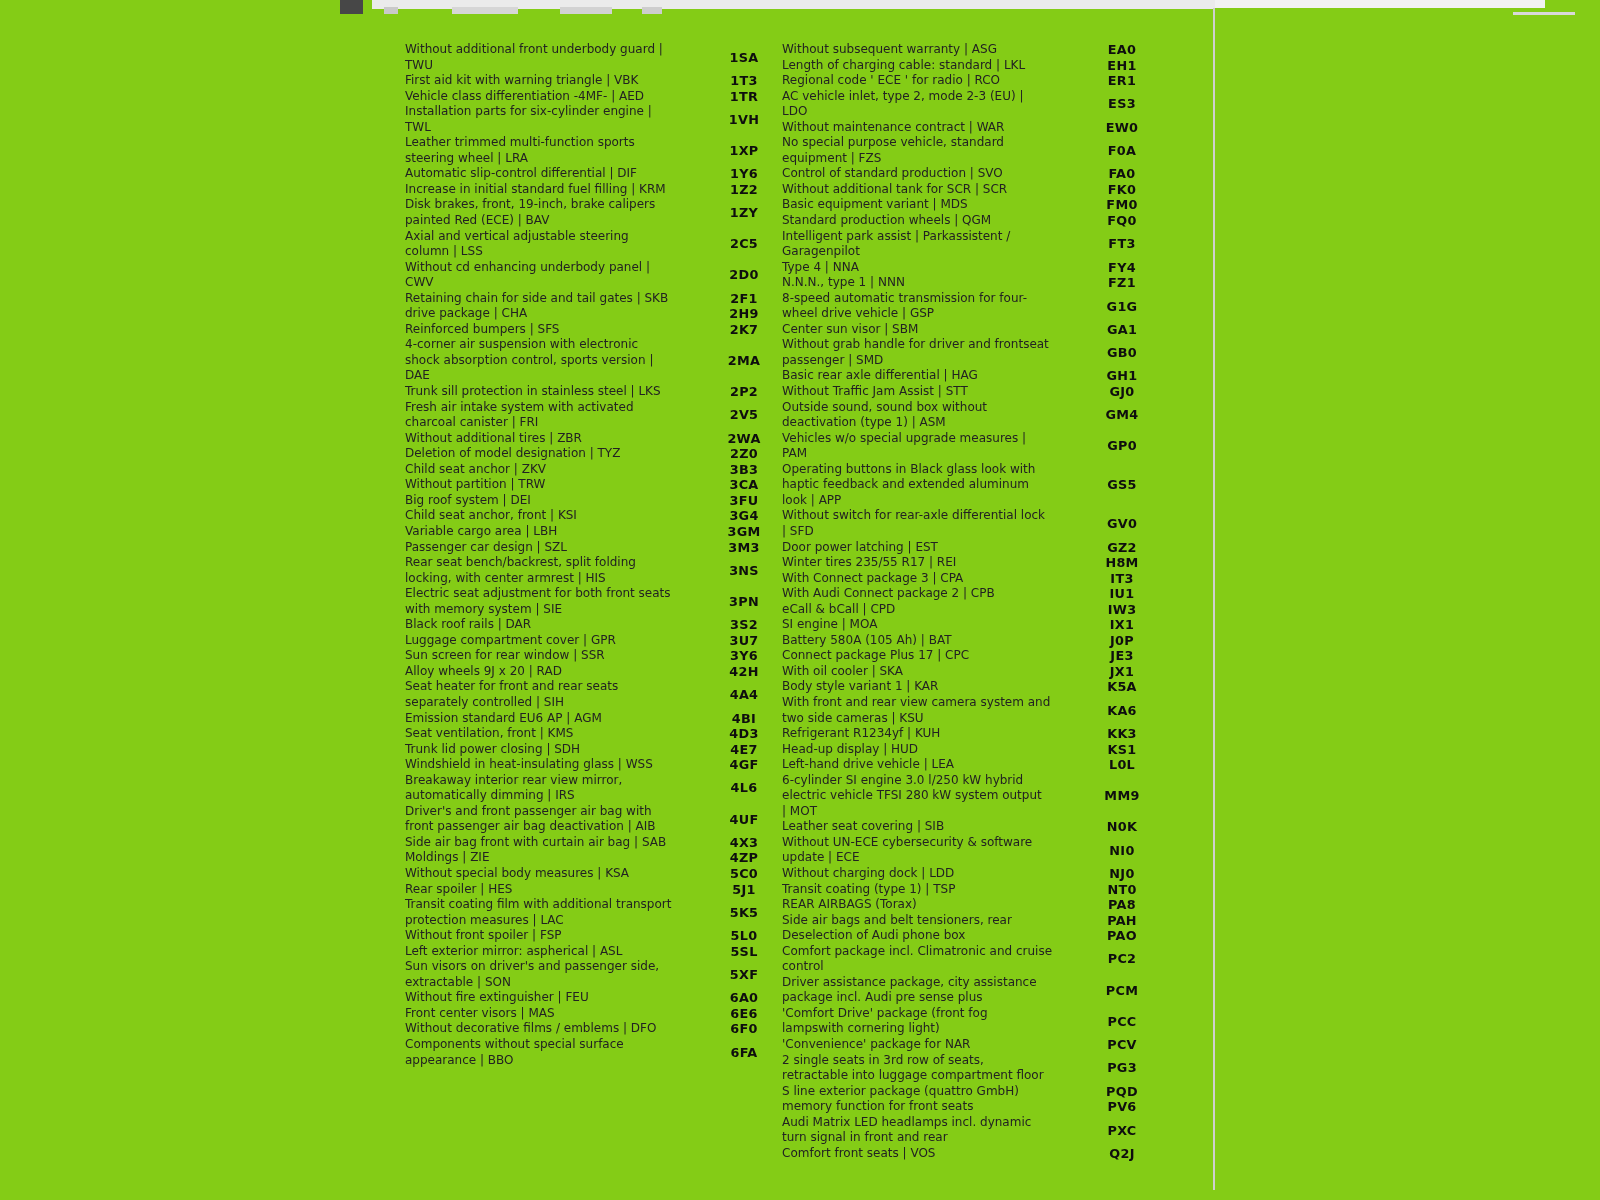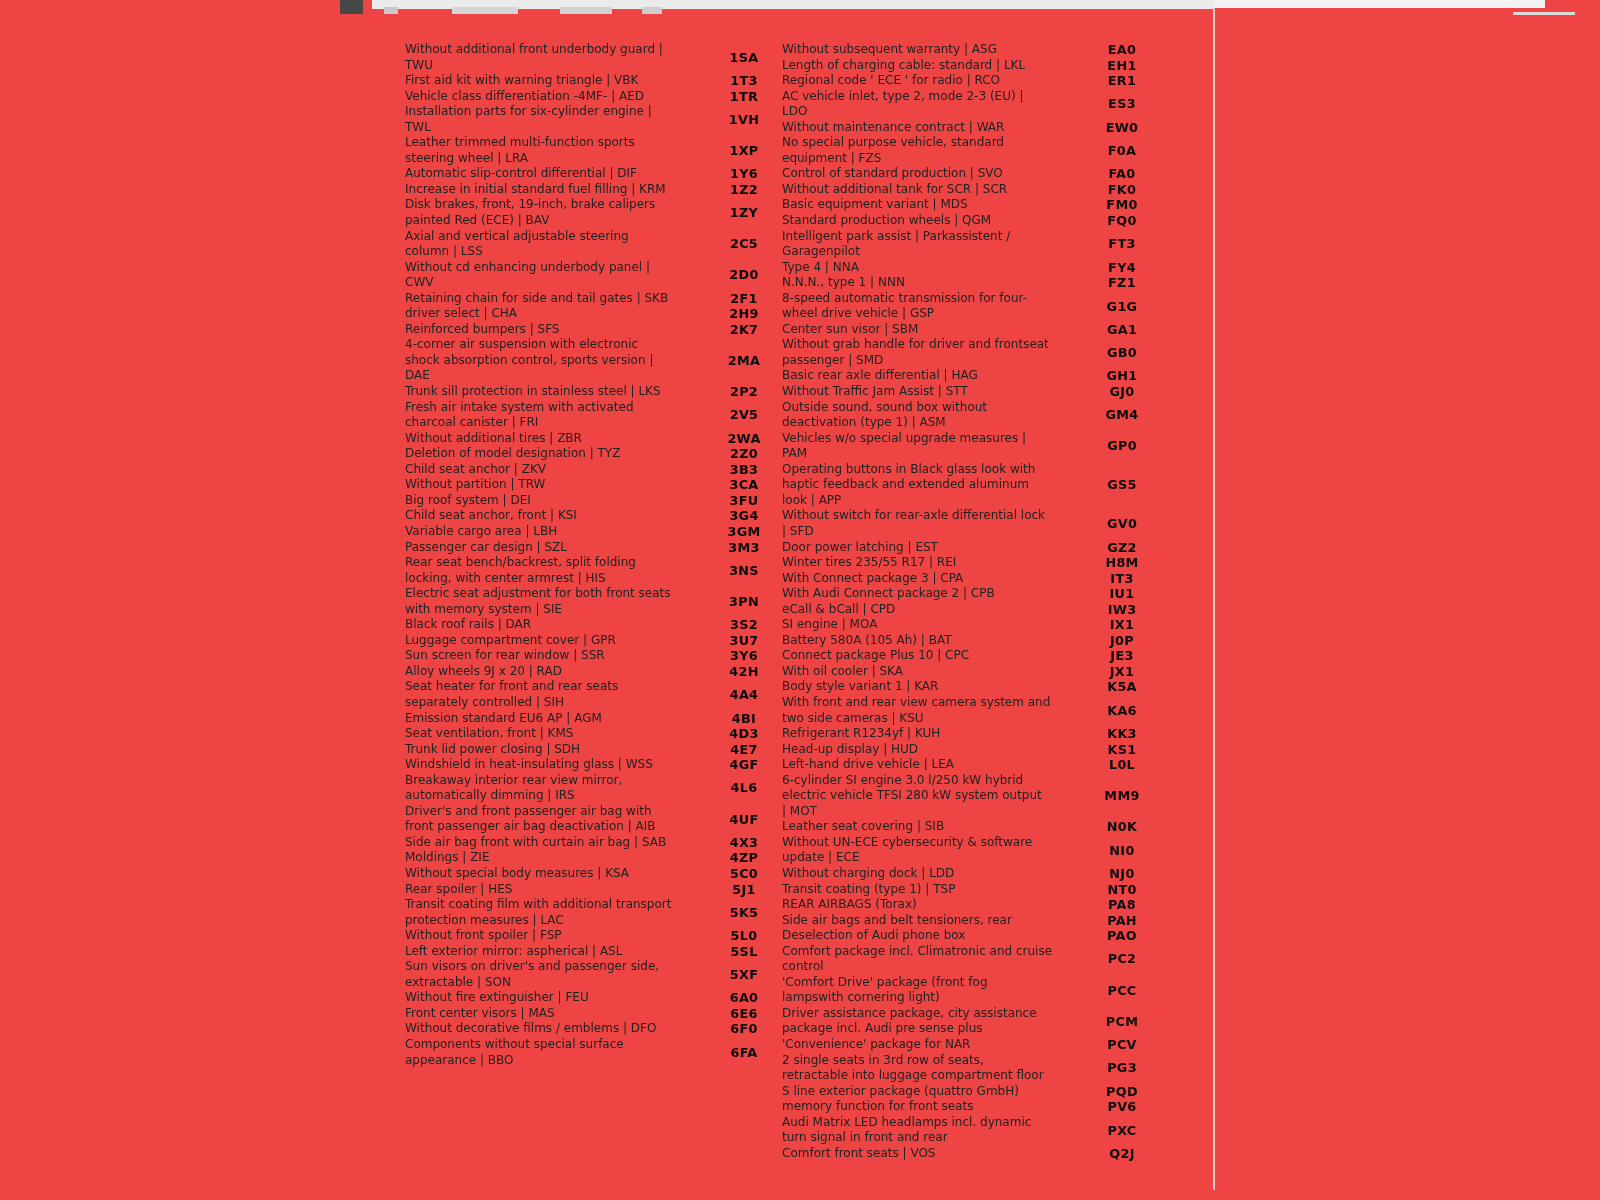--- a/index.html
+++ b/index.html
@@ -1,19 +1,19 @@
 <!DOCTYPE html>
 <html><head>
 <meta charset="utf-8">
 <style>
   * { margin:0; padding:0; box-sizing:border-box; }
   html,body { width:1600px; height:1200px; background:#ffffff; }
   body { font-family:"DejaVu Sans", sans-serif; color:#202020; position:relative; overflow:hidden; }
 
-  .screen { position:absolute; left:0; top:0; width:1600px; height:1200px; background:#ef4444; }
+  .screen { position:absolute; left:0; top:0; width:1600px; height:1200px; background:#84cc16; }
 
   
   .top-strip   { position:absolute; left:372px; top:0; width:843px; height:9px; background:#ebebeb; }
   .top-strip-r { position:absolute; left:1215px; top:0; width:330px; height:8px; background:#f2f2f2; }
   .smudge-dark { position:absolute; left:340px; top:0; width:23px; height:14px; background:#474747; }
   .smudge-1 { position:absolute; left:384px; top:7px;  width:14px; height:7px; background:#c9c9c9; }
   .smudge-2 { position:absolute; left:452px; top:7px;  width:66px; height:7px; background:#d6d6d6; }
   .smudge-3 { position:absolute; left:560px; top:7px;  width:52px; height:7px; background:#d2d2d2; }
   .smudge-4 { position:absolute; left:642px; top:7px;  width:20px; height:7px; background:#cdcdcd; }
   .smudge-5 { position:absolute; left:1513px; top:12px; width:62px; height:3px; background:#d9d9d9; }
@@ -136,21 +136,21 @@
 
       <div class="entry">
         <div class="desc">Retaining chain for side and tail gates | SKB</div>
         <div class="codebox">
           <span class="pr-code">2F1</span>
         </div>
       </div>
 
 
       <div class="entry">
-        <div class="desc">driver select | CHA</div>
+        <div class="desc">drive package | CHA</div>
         <div class="codebox">
           <span class="pr-code">2H9</span>
         </div>
       </div>
 
       <div class="entry">
         <div class="desc">Reinforced bumpers | SFS</div>
         <div class="codebox">
           <span class="pr-code">2K7</span>
         </div>
@@ -630,21 +630,21 @@
       </div>
 
       <div class="entry">
         <div class="desc">Battery 580A (105 Ah) | BAT</div>
         <div class="codebox">
           <span class="pr-code">J0P</span>
         </div>
       </div>
 
       <div class="entry">
-        <div class="desc">Connect package Plus 10 | CPC</div>
+        <div class="desc">Connect package Plus 17 | CPC</div>
         <div class="codebox">
           <span class="pr-code">JE3</span>
         </div>
       </div>
 
       <div class="entry">
         <div class="desc">With oil cooler | SKA</div>
         <div class="codebox">
           <span class="pr-code">JX1</span>
         </div>
@@ -747,36 +747,36 @@
 
       <div class="entry">
         <div class="desc">Comfort package incl. Climatronic and cruise
 control</div>
         <div class="codebox">
           <span class="pr-code">PC2</span>
         </div>
       </div>
 
       <div class="entry">
+        <div class="desc">Driver assistance package, city assistance
+package incl. Audi pre sense plus</div>
+        <div class="codebox">
+          <span class="pr-code">PCM</span>
+        </div>
+      </div>
+
+      <div class="entry">
         <div class="desc">'Comfort Drive' package (front fog
 lampswith cornering light)</div>
         <div class="codebox">
           <span class="pr-code">PCC</span>
         </div>
       </div>
 
       <div class="entry">
-        <div class="desc">Driver assistance package, city assistance
-package incl. Audi pre sense plus</div>
-        <div class="codebox">
-          <span class="pr-code">PCM</span>
-        </div>
-      </div>
-
-      <div class="entry">
         <div class="desc">'Convenience' package for NAR</div>
         <div class="codebox">
           <span class="pr-code">PCV</span>
         </div>
       </div>
 
       <div class="entry">
         <div class="desc">2 single seats in 3rd row of seats,
 retractable into luggage compartment floor</div>
         <div class="codebox">

